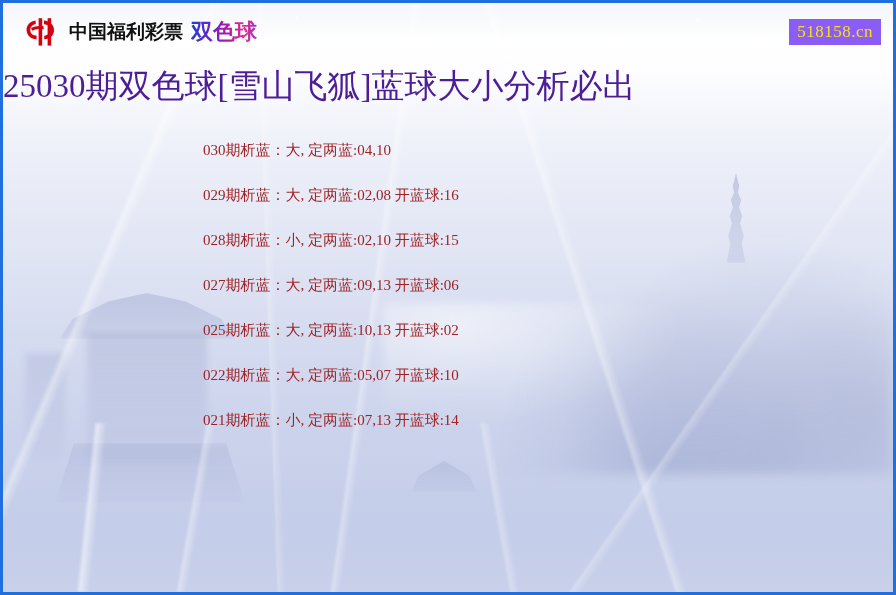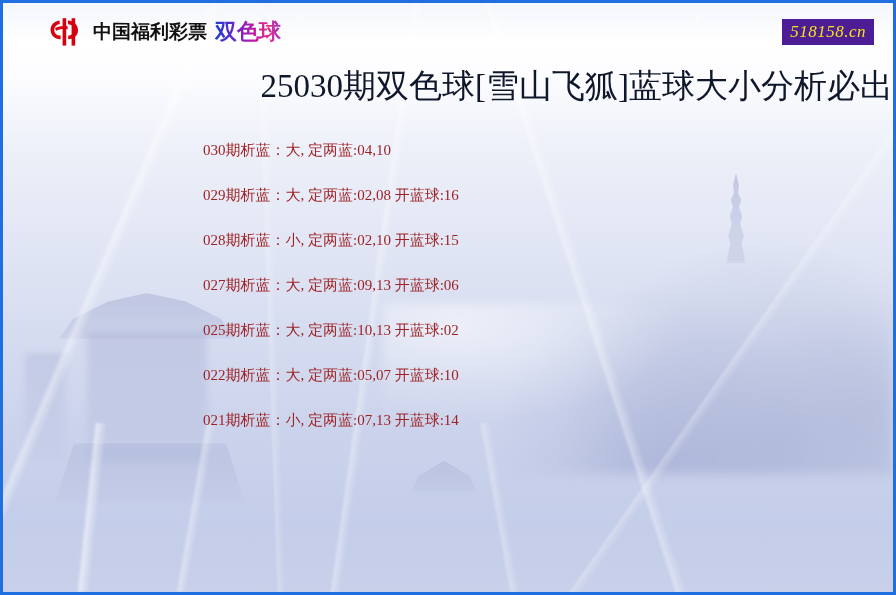--- a/index.html
+++ b/index.html
@@ -158,24 +158,23 @@
       radial-gradient(circle 2px at 88% 26%, rgba(255,255,255,0.85) 0%, rgba(255,255,255,0) 100%);
   }
 
   
   #header {
     position: absolute;
     left: 0; right: 0; top: 0;
     height: 58px;
     display: flex;
     align-items: center;
-    padding: 0 19px 0 22px;
+    padding: 0 12px 0 22px;
     box-sizing: border-box;
     z-index: 5;
-    margin-left: 24px;
   }
 
   .logo-block {
     display: flex;
     align-items: center;
     gap: 8px;
   }
 
   .logo-emblem {
     width: 36px;
@@ -199,40 +198,39 @@
     white-space: nowrap;
     background: linear-gradient(to right, #1f3fd0 0%, #7b1fc8 38%, #c8169b 62%, #e0318c 82%, #9b2fd0 100%);
     -webkit-background-clip: text;
     background-clip: text;
     color: transparent;
     -webkit-text-fill-color: transparent;
   }
 
   #watermark {
     margin-left: auto;
-    background: #4c1d95;
+    background: #8b5cf6;
     color: #f5e11a;
     font-family: "Liberation Serif", "DejaVu Serif", serif;
     font-size: 17px;
     line-height: 1;
     padding: 4px 8px 5px 8px;
     white-space: nowrap;
     letter-spacing: 0.5px;
-    font-style: italic;
   }
 
   
   #title {
     position: absolute;
     left: 0; right: 0;
     top: 63px;
-    text-align: right;
+    text-align: left;
     font-size: 33px;
     line-height: 40px;
-    color: #0f172a;
+    color: #4c1d95;
     font-family: "Liberation Serif", "DejaVu Serif", serif;
     white-space: nowrap;
     z-index: 5;
   }
 
   
   #rows {
     position: absolute;
     left: 0; right: 0;
     top: 125px;

